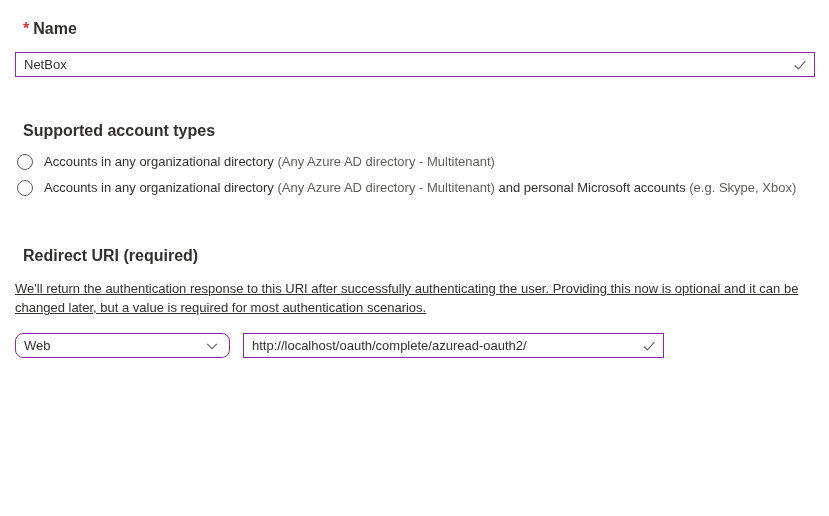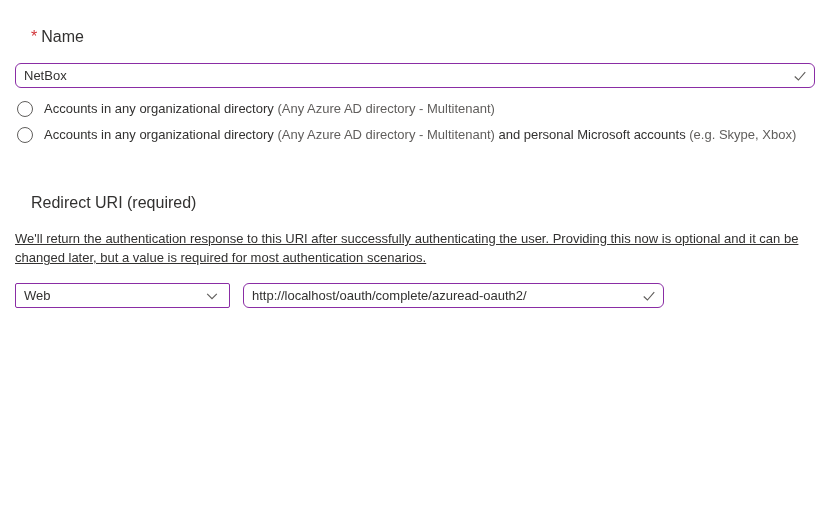--- a/index.html
+++ b/index.html
@@ -9,42 +9,42 @@
     background: #ffffff;
     font-family: "Liberation Sans", sans-serif;
     font-size: 13px;
     color: #323130;
     overflow: hidden;
   }
   .page { padding: 11px 14px 0 15px; }
 
   .section-title {
     font-size: 16px;
-    font-weight: 400;
+    font-weight: 700;
     color: #323130;
     line-height: 20px;
-    margin: 16px;
+    margin: 8px;
   }
   .required-marker { color: #d13438; margin-right: 4px; }
 
   .field-desc {
     margin: 12px 0 0 0;
     line-height: 18px;
     color: #323130;
   }
 
   .input-wrap {
     position: relative;
     height: 25px;
   }
   .input-wrap.full { width: 800px; margin-top: 13px; }
   .text-input {
     width: 100%; height: 100%;
     border: 1.5px solid #8a2da5;
-    border-radius: 6px;
+    border-radius: 0;
     padding: 0 30px 0 8px;
     font-family: "Liberation Sans", sans-serif;
     font-size: 13px;
     color: #323130;
     outline: none;
     background: #fff;
   }
   .input-check {
     position: absolute;
     right: 8px; top: 50%;
@@ -103,21 +103,21 @@
   }
 
   .controls-row {
     margin-top: 16px;
     display: flex;
     gap: 13px;
   }
   .select-box {
     width: 215px; height: 25px;
     border: 1.5px solid #8a2da5;
-    border-radius: 2px;
+    border-radius: 8px;
     display: flex;
     align-items: center;
     justify-content: space-between;
     padding: 0 10px 0 8px;
     cursor: pointer;
     background: #fff;
   }
   .select-box .chevron { width: 14px; height: 14px; flex: none; }
   .input-wrap.uri { width: 421px; }
 </style>
@@ -131,20 +131,21 @@
 
 
   <div class="input-wrap full">
     <input class="text-input" type="text" value="NetBox" style="">
     <svg class="input-check" viewBox="0 0 16 16">
       <path d="M2 8.6 L6.2 12.6 L14 3.6" fill="none" stroke="#605e5c" stroke-width="1.3"></path>
     </svg>
   </div>
 
   
+  <h2 class="section-title section2-title">Supported account types</h2>
 
 
   <div class="options">
       <label class="radio-row">
         <span class="radio"></span>
         <span class="radio-label"><span>Accounts in any organizational directory </span><span class="muted">(Any Azure AD directory - Multitenant)</span></span>
       </label>
       <label class="radio-row">
         <span class="radio"></span>
         <span class="radio-label"><span>Accounts in any organizational directory </span><span class="muted">(Any Azure AD directory - Multitenant)</span><span> and personal Microsoft accounts </span><span class="muted">(e.g. Skype, Xbox)</span></span>

